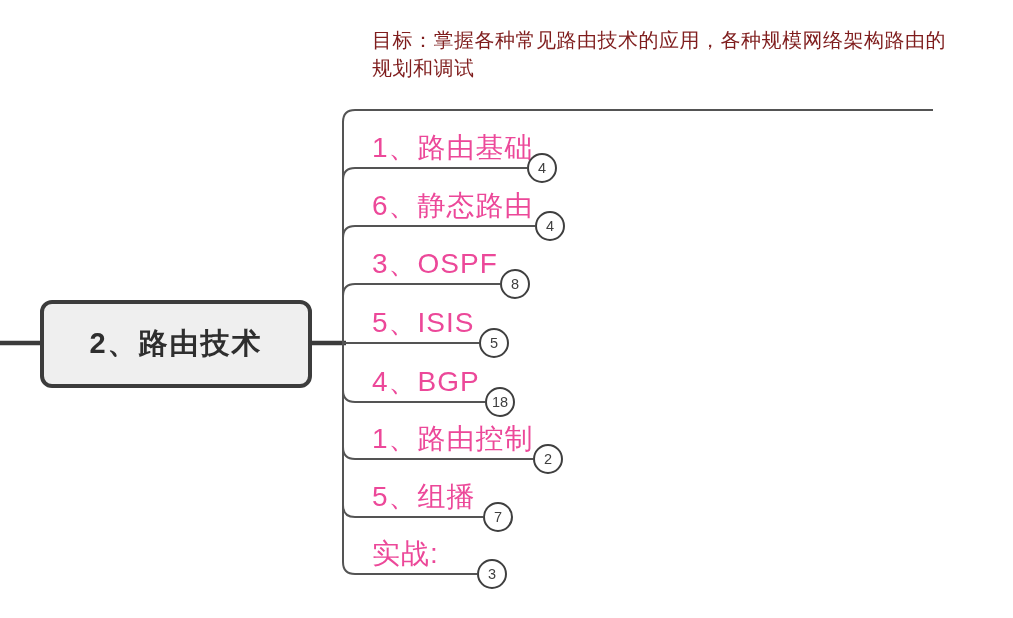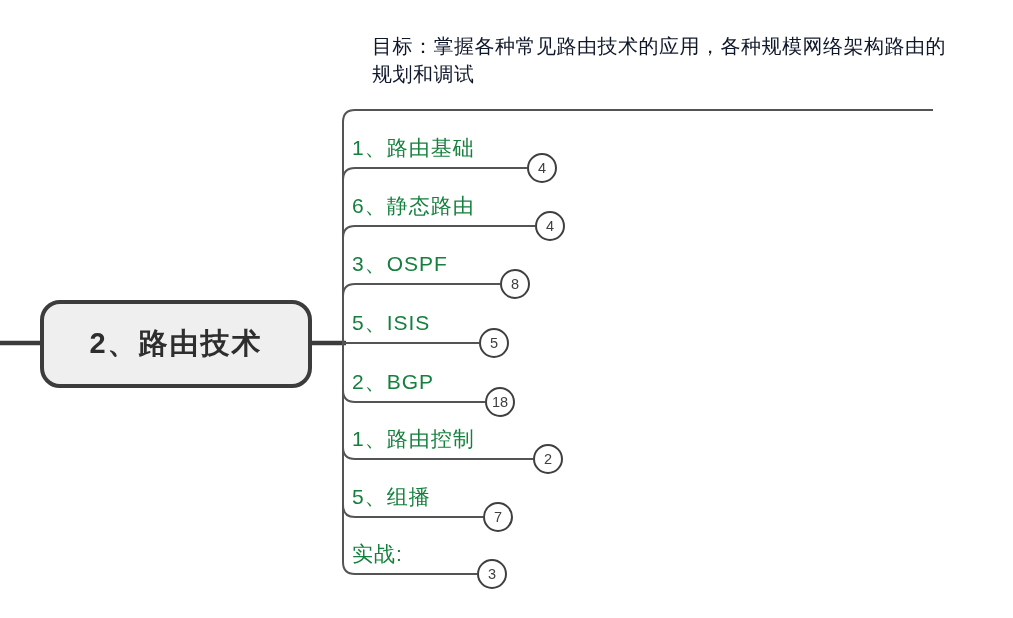--- a/index.html
+++ b/index.html
@@ -3,36 +3,36 @@
 <meta charset="utf-8">
 <style>
   html,body{margin:0;padding:0;}
   body{
     width:1013px;height:618px;position:relative;background:#ffffff;
     font-family:"Liberation Sans","DejaVu Sans",sans-serif;
     overflow:hidden;
   }
   #connector-svg{position:absolute;left:0;top:0;z-index:0;}
   .goal-note{
-    position:absolute;left:372px;top:32px;width:578px;
-    font-size:20px;line-height:28px;color:#0f172a;
+    position:absolute;left:372px;top:26px;width:578px;
+    font-size:20px;line-height:28px;color:#7f1d1d;
     letter-spacing:.5px;z-index:2;
   }
   .root-topic{
     position:absolute;left:40px;top:300px;width:272px;height:88px;
     box-sizing:border-box;background:#EFEFEF;border:4px solid #3C3C3C;
-    border-radius:20px;display:flex;align-items:center;justify-content:center;
+    border-radius:12px;display:flex;align-items:center;justify-content:center;
     z-index:2;
   }
   .root-topic-label{
     font-size:29px;font-weight:bold;color:#2E2E2E;letter-spacing:2px;
   }
   .branch-label{
-    position:absolute;left:352px;height:27px;line-height:27px;
-    font-size:21px;color:#15803d;letter-spacing:1px;white-space:nowrap;
+    position:absolute;left:372px;height:27px;line-height:27px;
+    font-size:28px;color:#ec4899;letter-spacing:1px;white-space:nowrap;
     z-index:2;
   }
   .collapse-badge{
     position:absolute;width:30px;height:30px;box-sizing:border-box;
     background:#ffffff;border:2.5px solid #3F3F3F;border-radius:50%;
     display:flex;align-items:center;justify-content:center;
     font-size:14.5px;color:#3F3F3F;z-index:3;
   }
 </style>
 </head>
@@ -61,21 +61,21 @@
 <div class="goal-note">目标：掌握各种常见路由技术的应用，各种规模网络架构路由的规划和调试</div>
 
 <div class="root-topic">
   <span class="root-topic-label">2、路由技术</span>
 </div>
 
 <div class="branch-label" style="top:134px">1、路由基础</div>
 <div class="branch-label" style="top:192px">6、静态路由</div>
 <div class="branch-label" style="top:250px">3、OSPF</div>
 <div class="branch-label" style="top:309px">5、ISIS</div>
-<div class="branch-label" style="top:368px">2、BGP</div>
+<div class="branch-label" style="top:368px">4、BGP</div>
 <div class="branch-label" style="top:425px">1、路由控制</div>
 <div class="branch-label" style="top:483px">5、组播</div>
 <div class="branch-label" style="top:540px">实战:</div>
 
 <div class="collapse-badge" style="left:527px;top:153px">4</div>
 <div class="collapse-badge" style="left:535px;top:211px">4</div>
 <div class="collapse-badge" style="left:500px;top:269px">8</div>
 <div class="collapse-badge" style="left:479px;top:328px">5</div>
 <div class="collapse-badge" style="left:485px;top:387px">18</div>
 <div class="collapse-badge" style="left:533px;top:444px">2</div>

